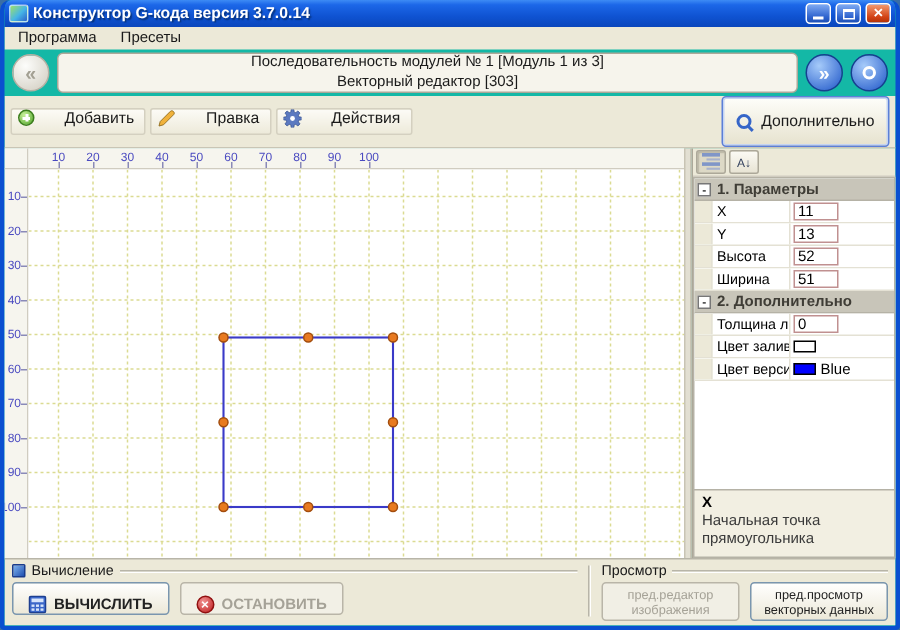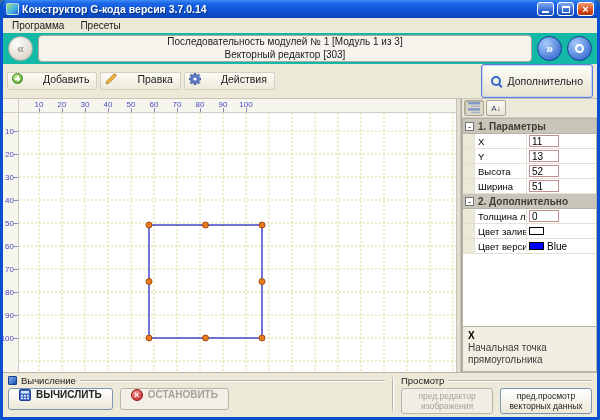--- a/index.html
+++ b/index.html
@@ -98,21 +98,21 @@
   .prop-desc .d{color:#3a3a3a;margin-top:1px;line-height:1.2}
 
   
   .bottombar{flex:0 0 42px;display:flex;gap:6px;padding:1px 5px 3px;border-top:1px solid #B8B5A8;background:#ECE9D8}
   .bgroup{display:flex;flex-direction:column}
   .bgroup.grow{flex:1;min-width:0}
   .glabel{display:flex;align-items:center;gap:4px;height:13px;font-size:9.5px;color:#1a1a1a}
   .glabel .line{flex:1;height:1px;background:#B8B5A8;box-shadow:0 1px 0 #fff}
   .gicon{width:9px;height:9px;border-radius:1px;background:linear-gradient(135deg,#7FB4F0,#2050B0);border:1px solid #1A3C8C}
   .bbtns{display:flex;align-items:center;gap:7px;padding-top:1px}
-  .calc-btn{height:22px;display:flex;align-items:flex-start;gap:5px;padding:0 10px;font-size:10px;font-weight:700;color:#222;
+  .calc-btn{height:22px;display:flex;align-items:flex-end;gap:5px;padding:0 10px;font-size:10px;font-weight:700;color:#222;
     border:1px solid #7A96AF;border-radius:3px;background:linear-gradient(180deg,#FFFFFE,#ECE8D8)}
   .calc-btn.disabled{color:#A5A297;border-color:#B9B5A8;background:#F2F0E6}
   .ic.stop{width:12px;height:12px;border-radius:50%;background:radial-gradient(circle at 35% 30%,#F09090,#C02020);
     border:1px solid #901010;color:#fff;font-size:9px;font-weight:700;line-height:1}
   .prev-btn{width:92px;height:26px;font-size:8.5px;line-height:1.2;text-align:center;color:#222;padding:1px 2px;
     border:1px solid #7A96AF;border-radius:3px;background:linear-gradient(180deg,#FFFFFE,#ECE8D8);white-space:normal}
   .prev-btn.disabled{color:#A5A297;border-color:#B9B5A8;background:#F1EFE5}
   .vdiv{width:0;border-left:1px solid #B8B5A8;border-right:1px solid #fff;margin:3px 1px}
 </style>
 </head>

